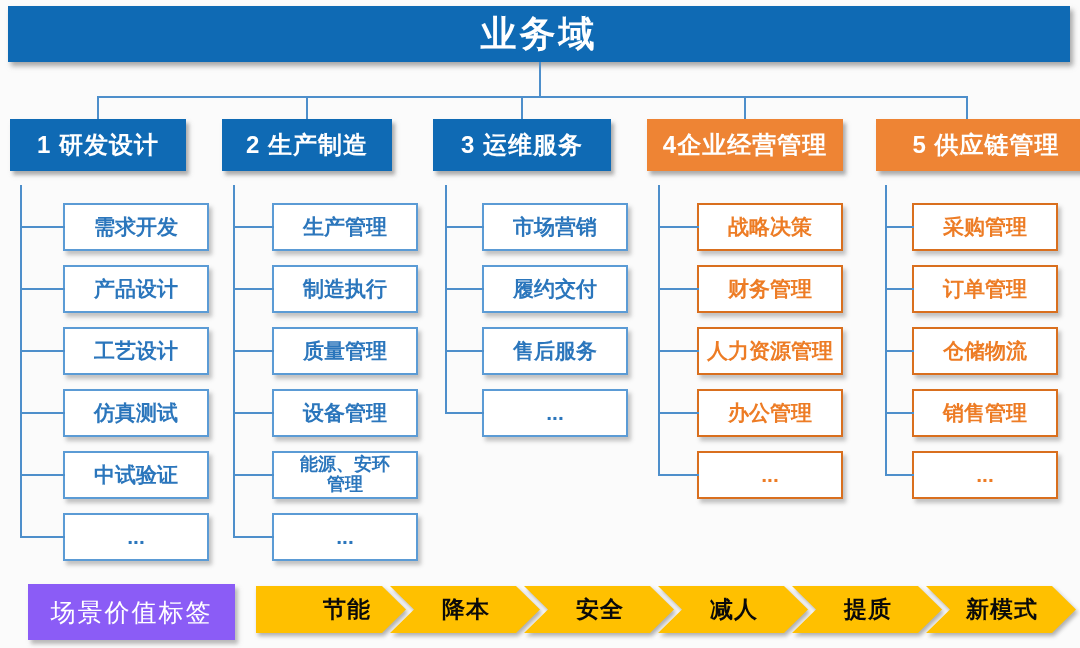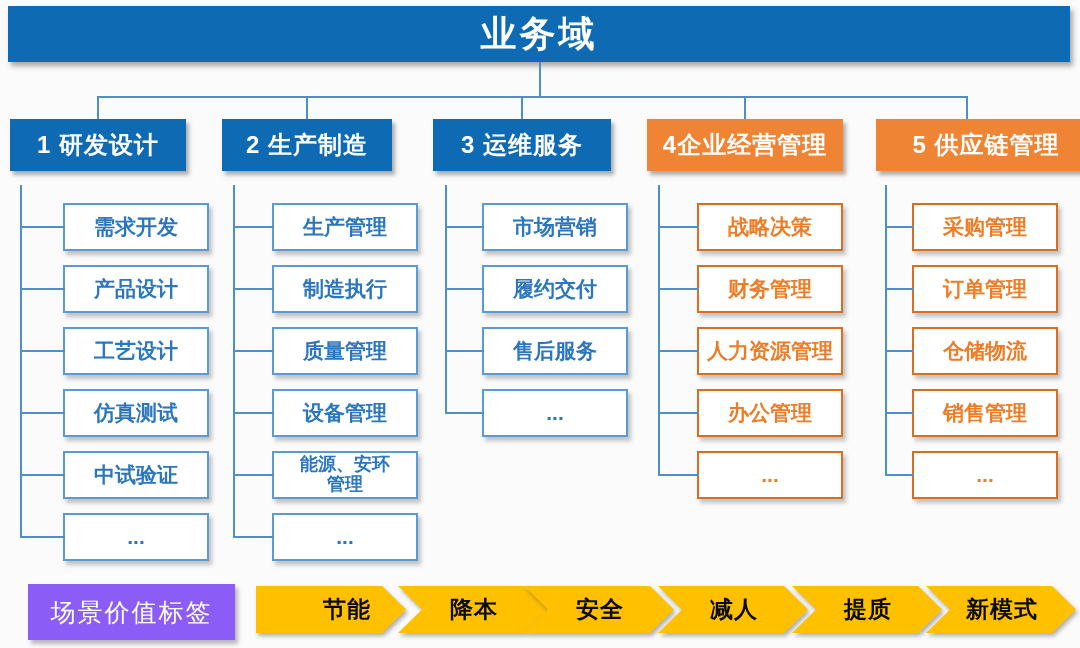--- a/index.html
+++ b/index.html
@@ -63,21 +63,21 @@
   .tag-label{
     position:absolute;left:28px;top:584px;width:207px;height:56px;background:#8b5cf6;
     color:#ffffff;font-weight:normal;font-size:25px;letter-spacing:2px;
     display:flex;align-items:center;justify-content:center;
     box-shadow:3px 4px 4px rgba(120,120,120,.5);
   }
   .arrow-wrap{
     position:absolute;top:586px;width:150px;height:47px;
     filter:drop-shadow(2px 3px 2px rgba(60,60,60,.4));
   }
-  .aw1{left:256px;} .aw2{left:398px;} .aw3{left:524px;}
+  .aw1{left:256px;} .aw2{left:390px;} .aw3{left:524px;}
   .aw4{left:658px;} .aw5{left:792px;} .aw6{left:926px;}
   .arrow{
     width:100%;height:100%;background:#ffc000;color:#0a0a0a;font-weight:bold;font-size:23px;
     display:flex;align-items:center;justify-content:center;box-sizing:border-box;
     padding-right:16px;letter-spacing:1px;padding-left:48px;
   }
   .arrow.flat{clip-path:polygon(0 0,126px 0,100% 50%,126px 100%,0 100%);}
   .arrow.chev{clip-path:polygon(0 0,126px 0,100% 50%,126px 100%,0 100%,24px 50%);padding-left:18px;}
 </style>
 </head>

